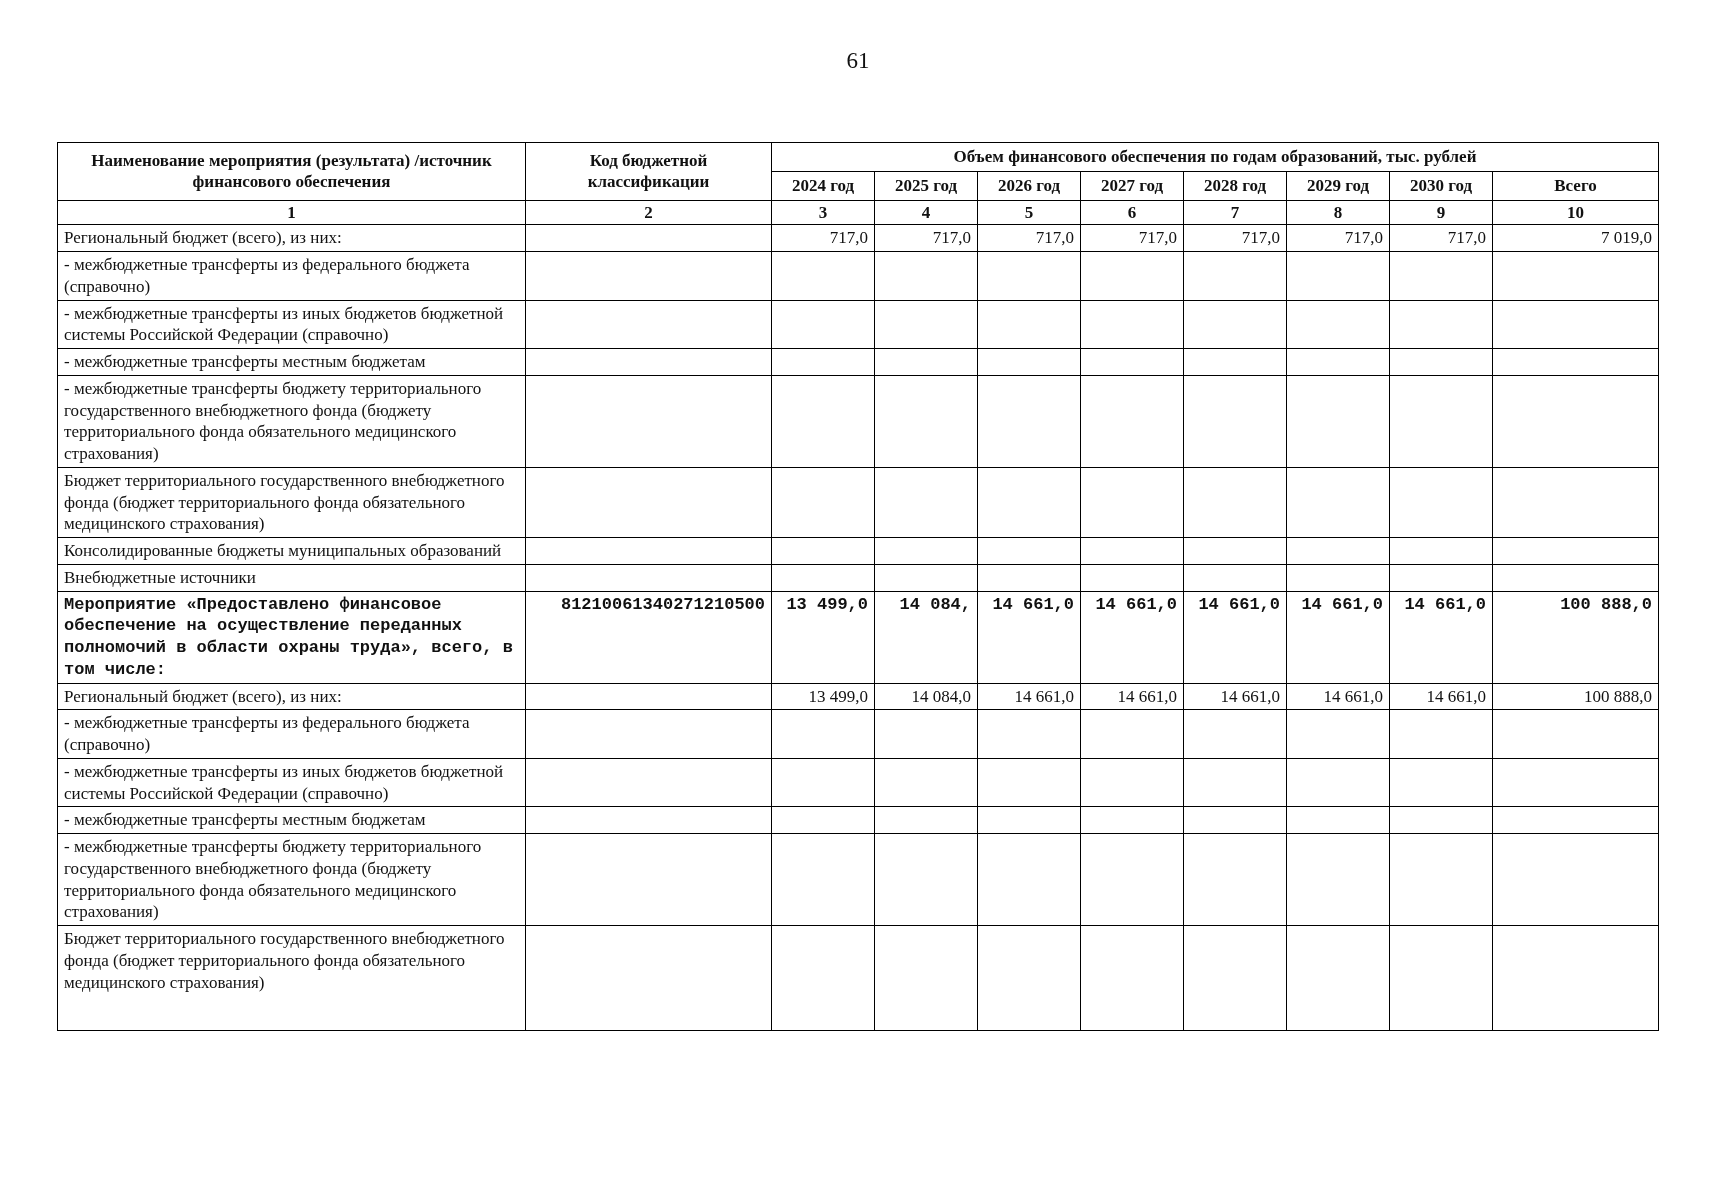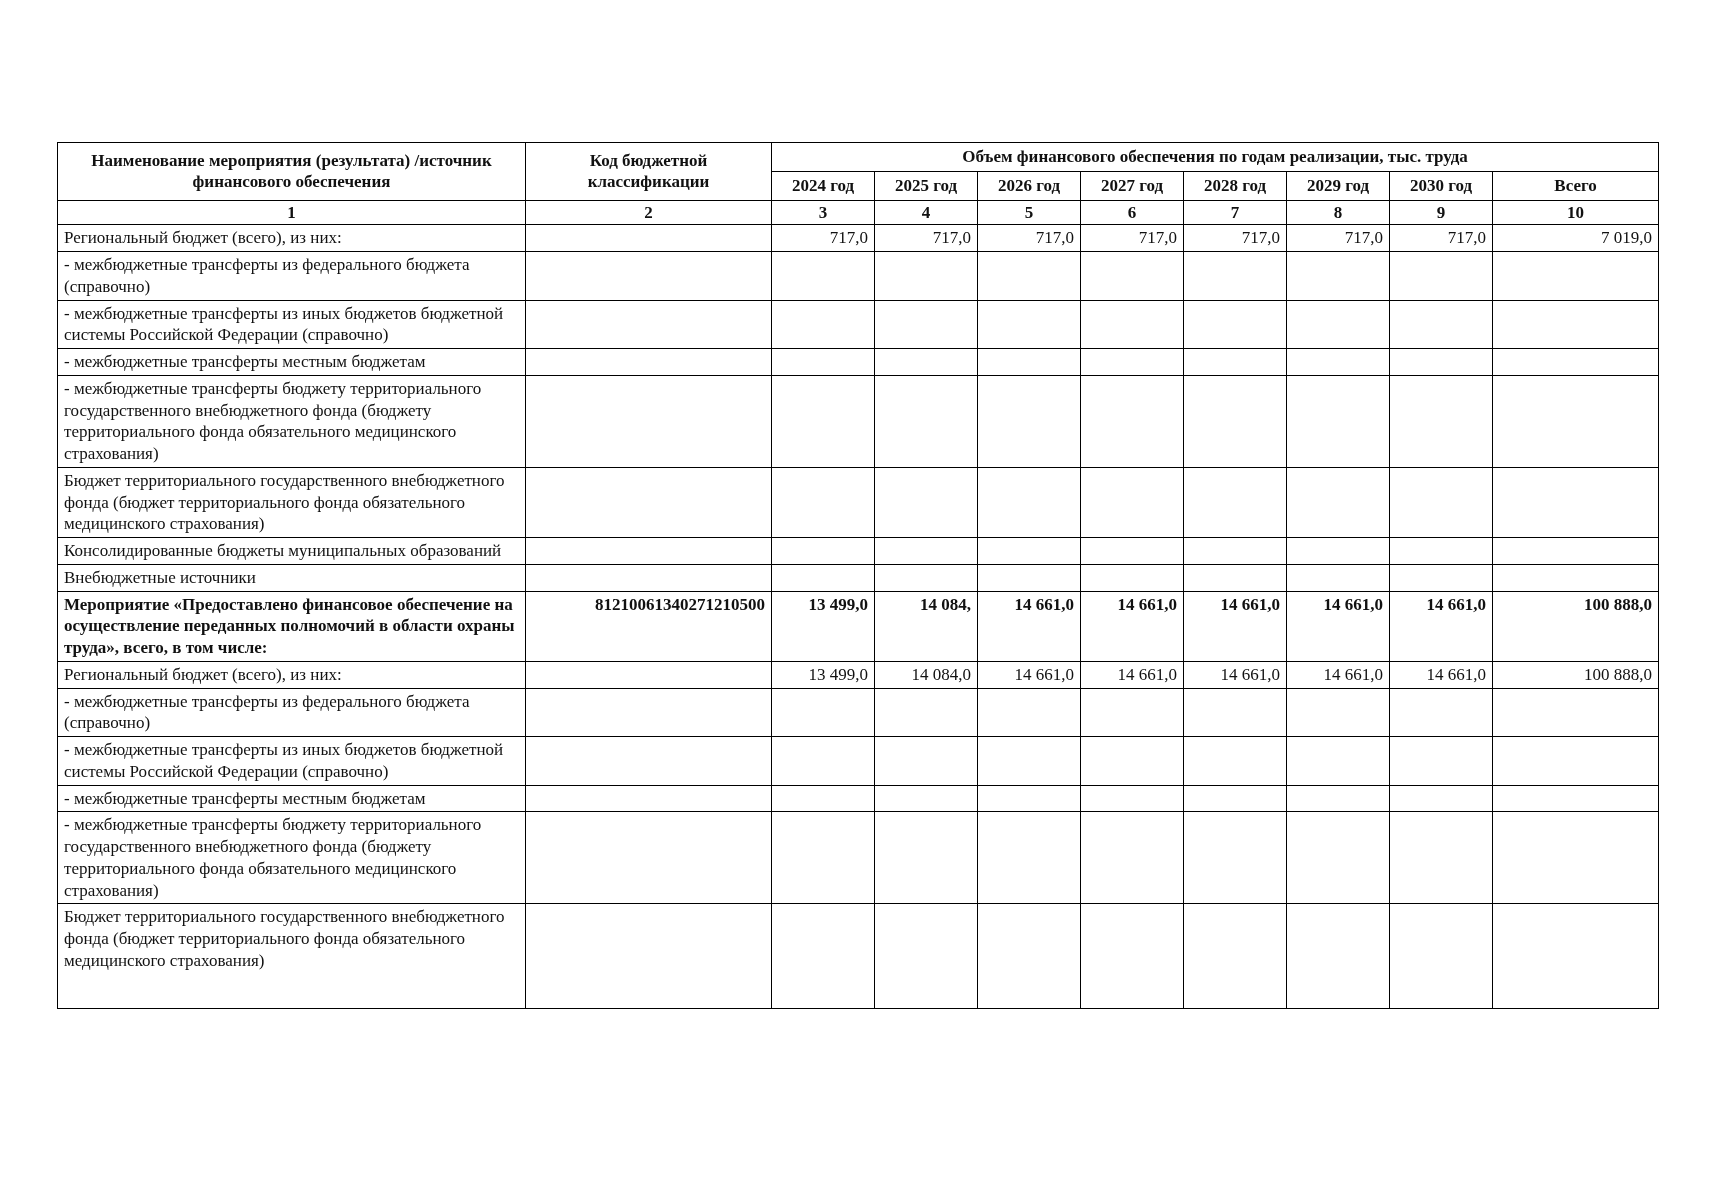--- a/index.html
+++ b/index.html
@@ -62,50 +62,52 @@
   td.code-cell {
     text-align: right;
   }
   td.num-cell {
     text-align: right;
     padding-right: 9px;
     white-space: nowrap;
   }
   tr.bold-row td {
     font-weight: bold;
+    font-family: Liberation Mono, monospace;
   }
   tbody tr:last-child td {
     height: 100px;
   }
 </style>
 </head>
 <body>
 
 <div class="page">
 
+  <div class="page-number">61</div>
 
   <div class="table-wrap">
     <table class="budget">
       <colgroup>
         <col style="width:468px">
         <col style="width:246px">
         <col style="width:103px">
         <col style="width:103px">
         <col style="width:103px">
         <col style="width:103px">
         <col style="width:103px">
         <col style="width:103px">
         <col style="width:103px">
         <col style="width:166px">
       </colgroup>
       <thead>
         <tr>
           <th rowspan="2">Наименование мероприятия (результата) /источник финансового обеспечения</th>
           <th rowspan="2">Код бюджетной классификации</th>
-          <th colspan="8">Объем финансового обеспечения по годам реализации, тыс. труда</th>
+          <th colspan="8">Объем финансового обеспечения по годам образований, тыс. рублей</th>
         </tr>
         <tr>
           <th>2024 год</th>
           <th>2025 год</th>
           <th>2026 год</th>
           <th>2027 год</th>
           <th>2028 год</th>
           <th>2029 год</th>
           <th>2030 год</th>
           <th>Всего</th>

